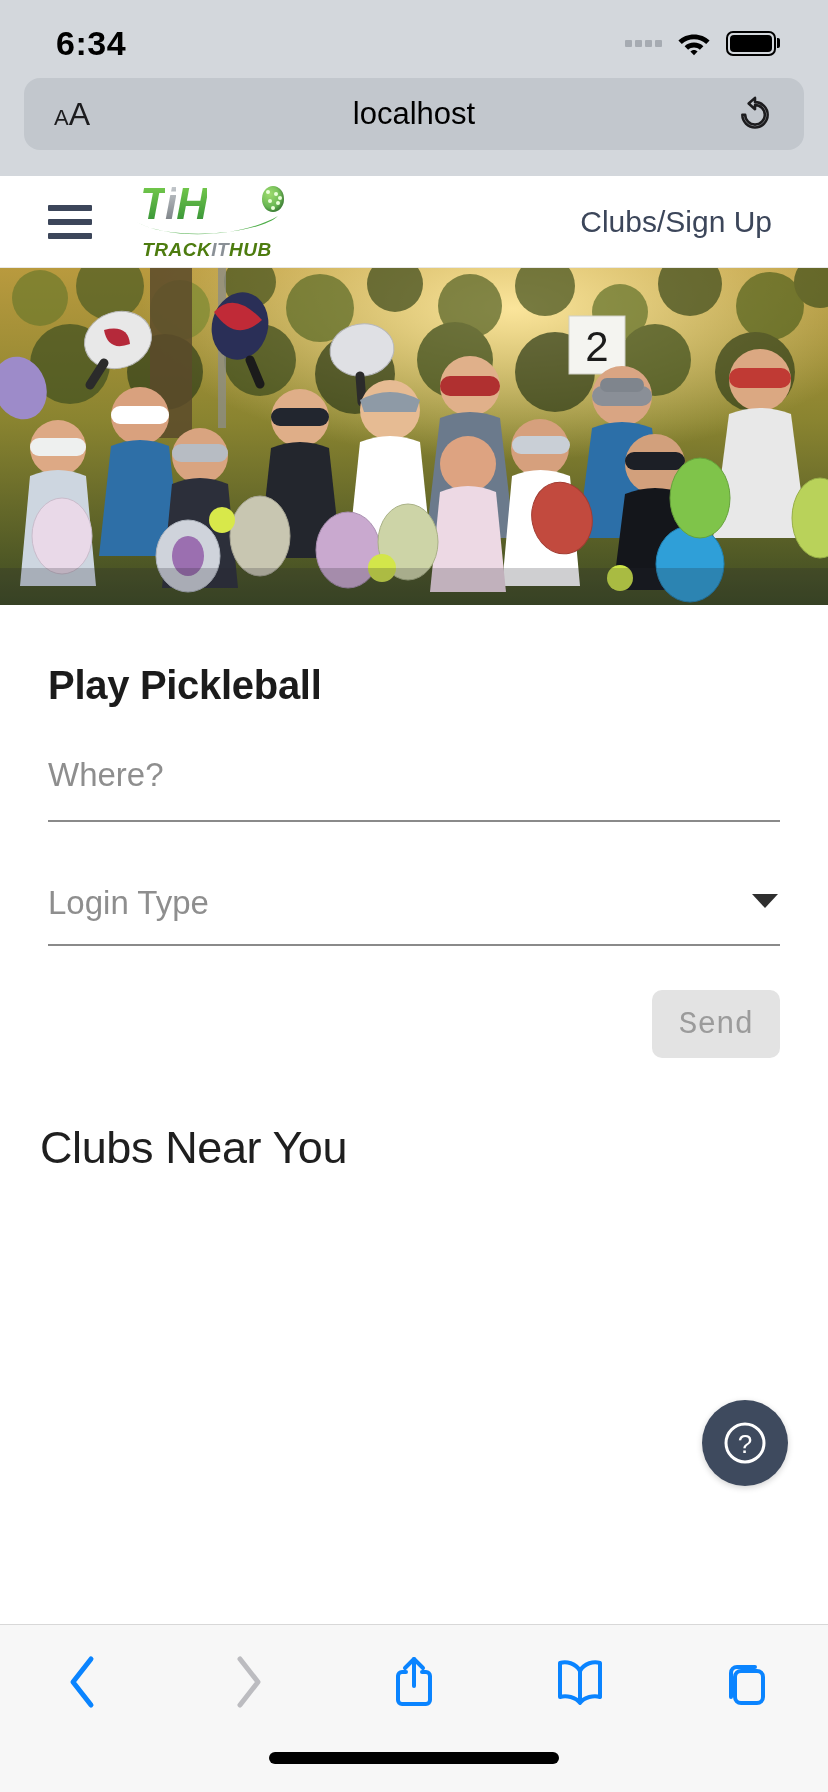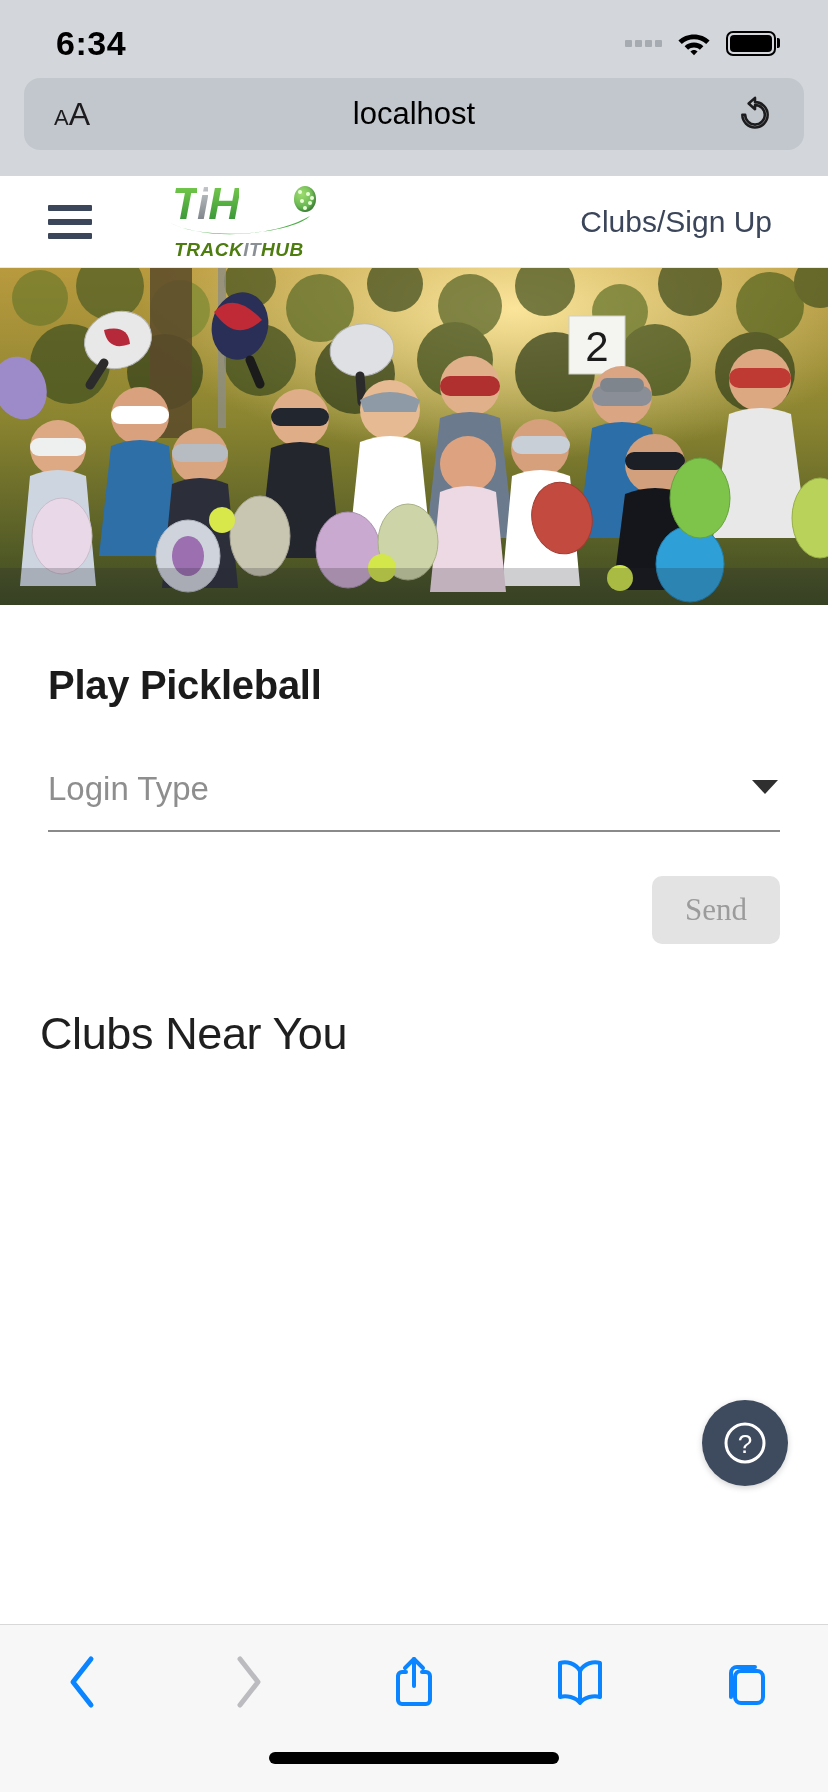--- a/index.html
+++ b/index.html
@@ -92,21 +92,20 @@
 
   
   .site-header{
     height:92px;
     background:#fff;
     display:flex;
     align-items:center;
     padding:0 40px;
     border-bottom:1px solid #e9e9e9;
     position:relative;
-    gap:32px;
   }
   .hamburger{
     width:44px;
     display:flex;
     flex-direction:column;
     gap:8px;
     cursor:pointer;
     margin-left:8px;
   }
   .hamburger i{ display:block; height:6px; background:#3c465a; border-radius:1px; }
@@ -238,21 +237,21 @@
   .send-row{
     display:flex;
     justify-content:flex-end;
     margin-top:44px;
   }
   .send-btn{
     background:#e3e3e3;
     color:#9b9b9b;
     border:0;
     border-radius:10px;
-    font-family:Liberation Serif, serif;
+    font-family:Liberation Mono, monospace;
     font-size:31px;
     width:128px;
     height:68px;
     cursor:default;
   }
   .clubs-title{
     font-size:45px;
     color:#1f1f1f;
     font-weight:400;
     margin-top:64px;
@@ -472,20 +471,23 @@
 
     <g>
       <rect x="0" y="300" width="828" height="37" fill="#24262d" opacity="0.22"></rect>
     </g>
   </svg>
 </div>
 
 <div class="content">
   <h1 class="play-title">Play Pickleball</h1>
 
+  <div class="field">
+    <input type="text" placeholder="Where?" style="">
+  </div>
 
   <div class="select-row">
     <span class="select-label">Login Type</span>
     <span class="caret"></span>
   </div>
 
   <div class="send-row">
     <button class="send-btn" disabled="">Send</button>
   </div>
 

